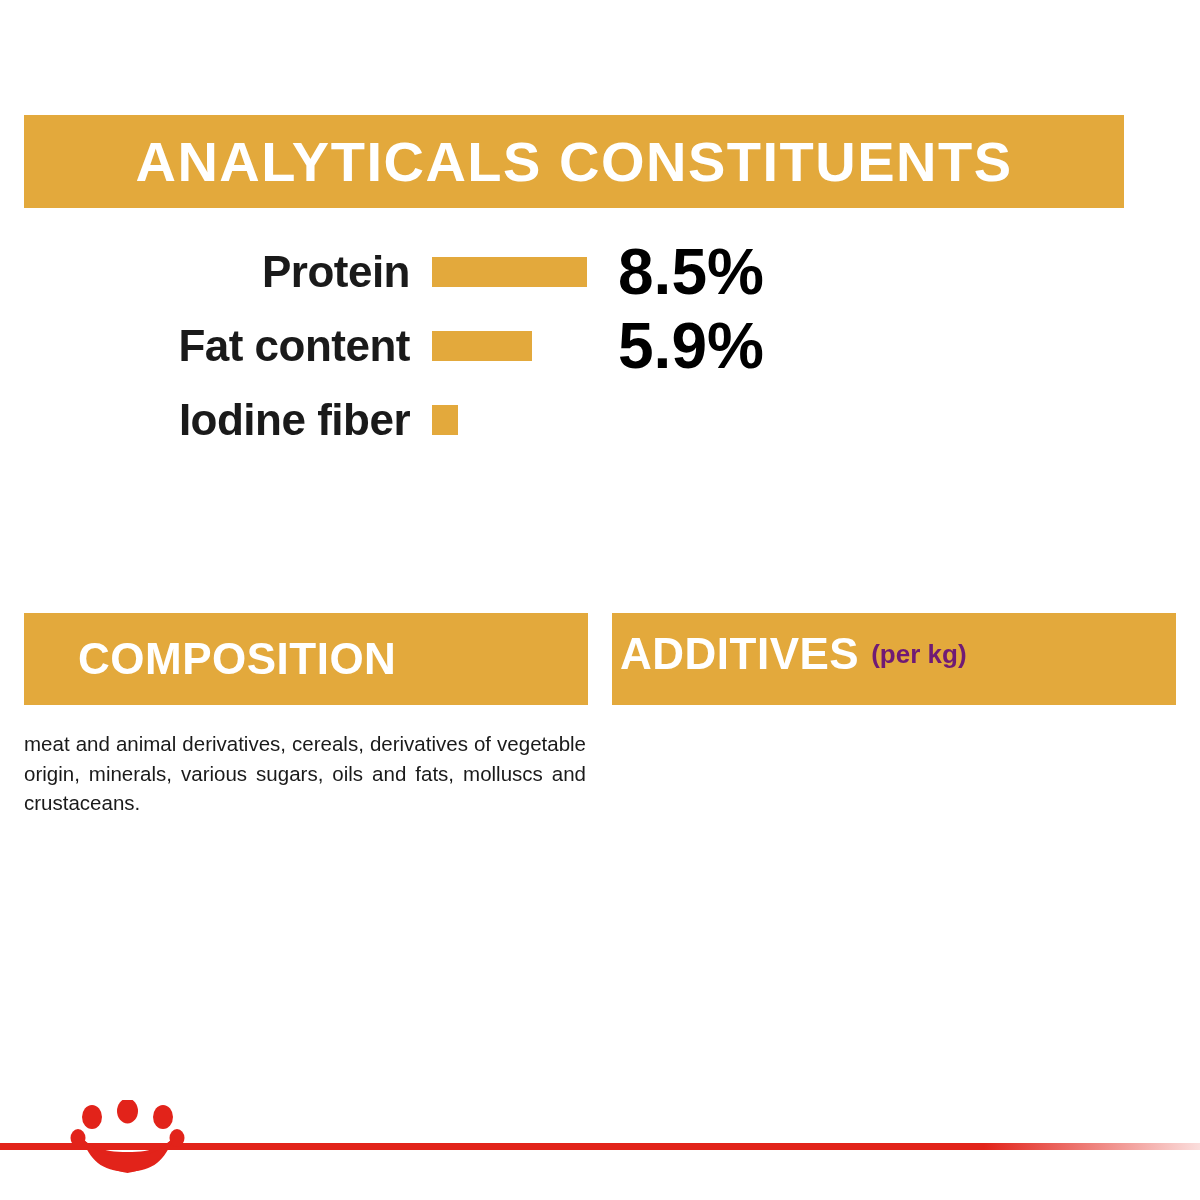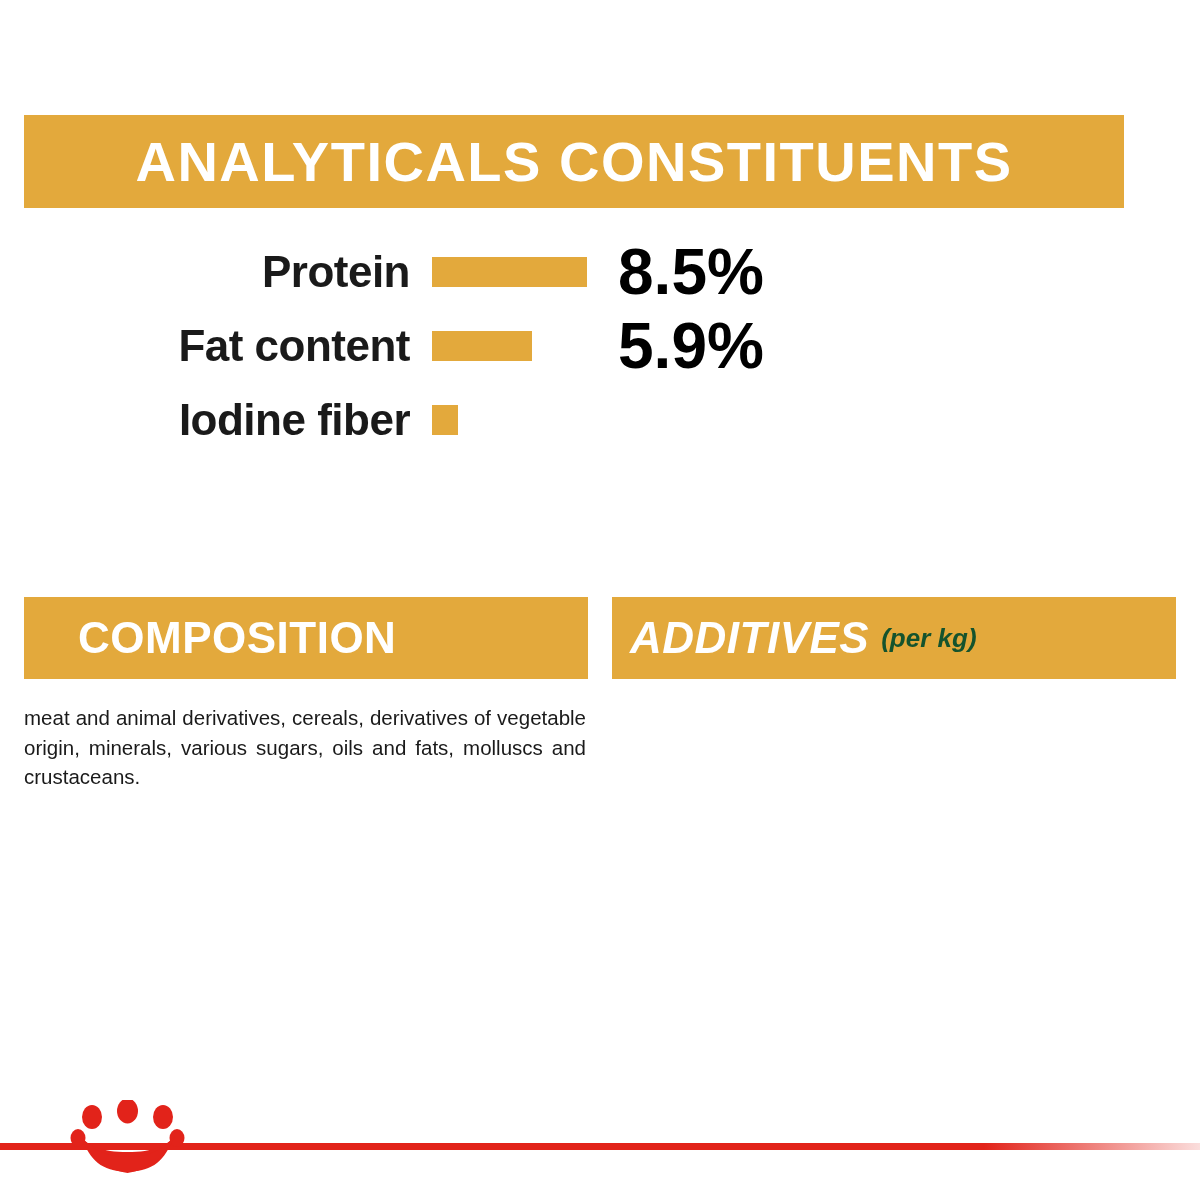--- a/index.html
+++ b/index.html
@@ -83,41 +83,41 @@
     top: 597px;
     width: 1152px;
     display: flex;
     gap: 24px;
   }
   .col {
     width: 564px;
   }
   .col-head {
     background: #e3a93c;
-    height: 82px;
+    height: 92px;
     display: flex;
     align-items: center;
     padding-left: 54px;
     box-sizing: border-box;
+    margin-top: 16px;
   }
   .col-head.additives {
-    padding-left: 18px;
-    align-items: center;
-    font-style: italic;
+    padding-left: 8px;
+    align-items: flex-start;
   }
   .col-head-title {
     color: #ffffff;
     font-size: 44px;
     font-weight: bold;
     letter-spacing: 0.5px;
     white-space: nowrap;
     line-height: 82px;
   }
   .col-head-sub {
-    color: #14532d;
+    color: #701a75;
     font-size: 26px;
     font-weight: bold;
     margin-left: 12px;
     white-space: nowrap;
     line-height: 82px;
   }
   .col-head.additives .col-head-title,
   .col-head.additives .col-head-sub {
     line-height: 82px;
     display: inline-block;

